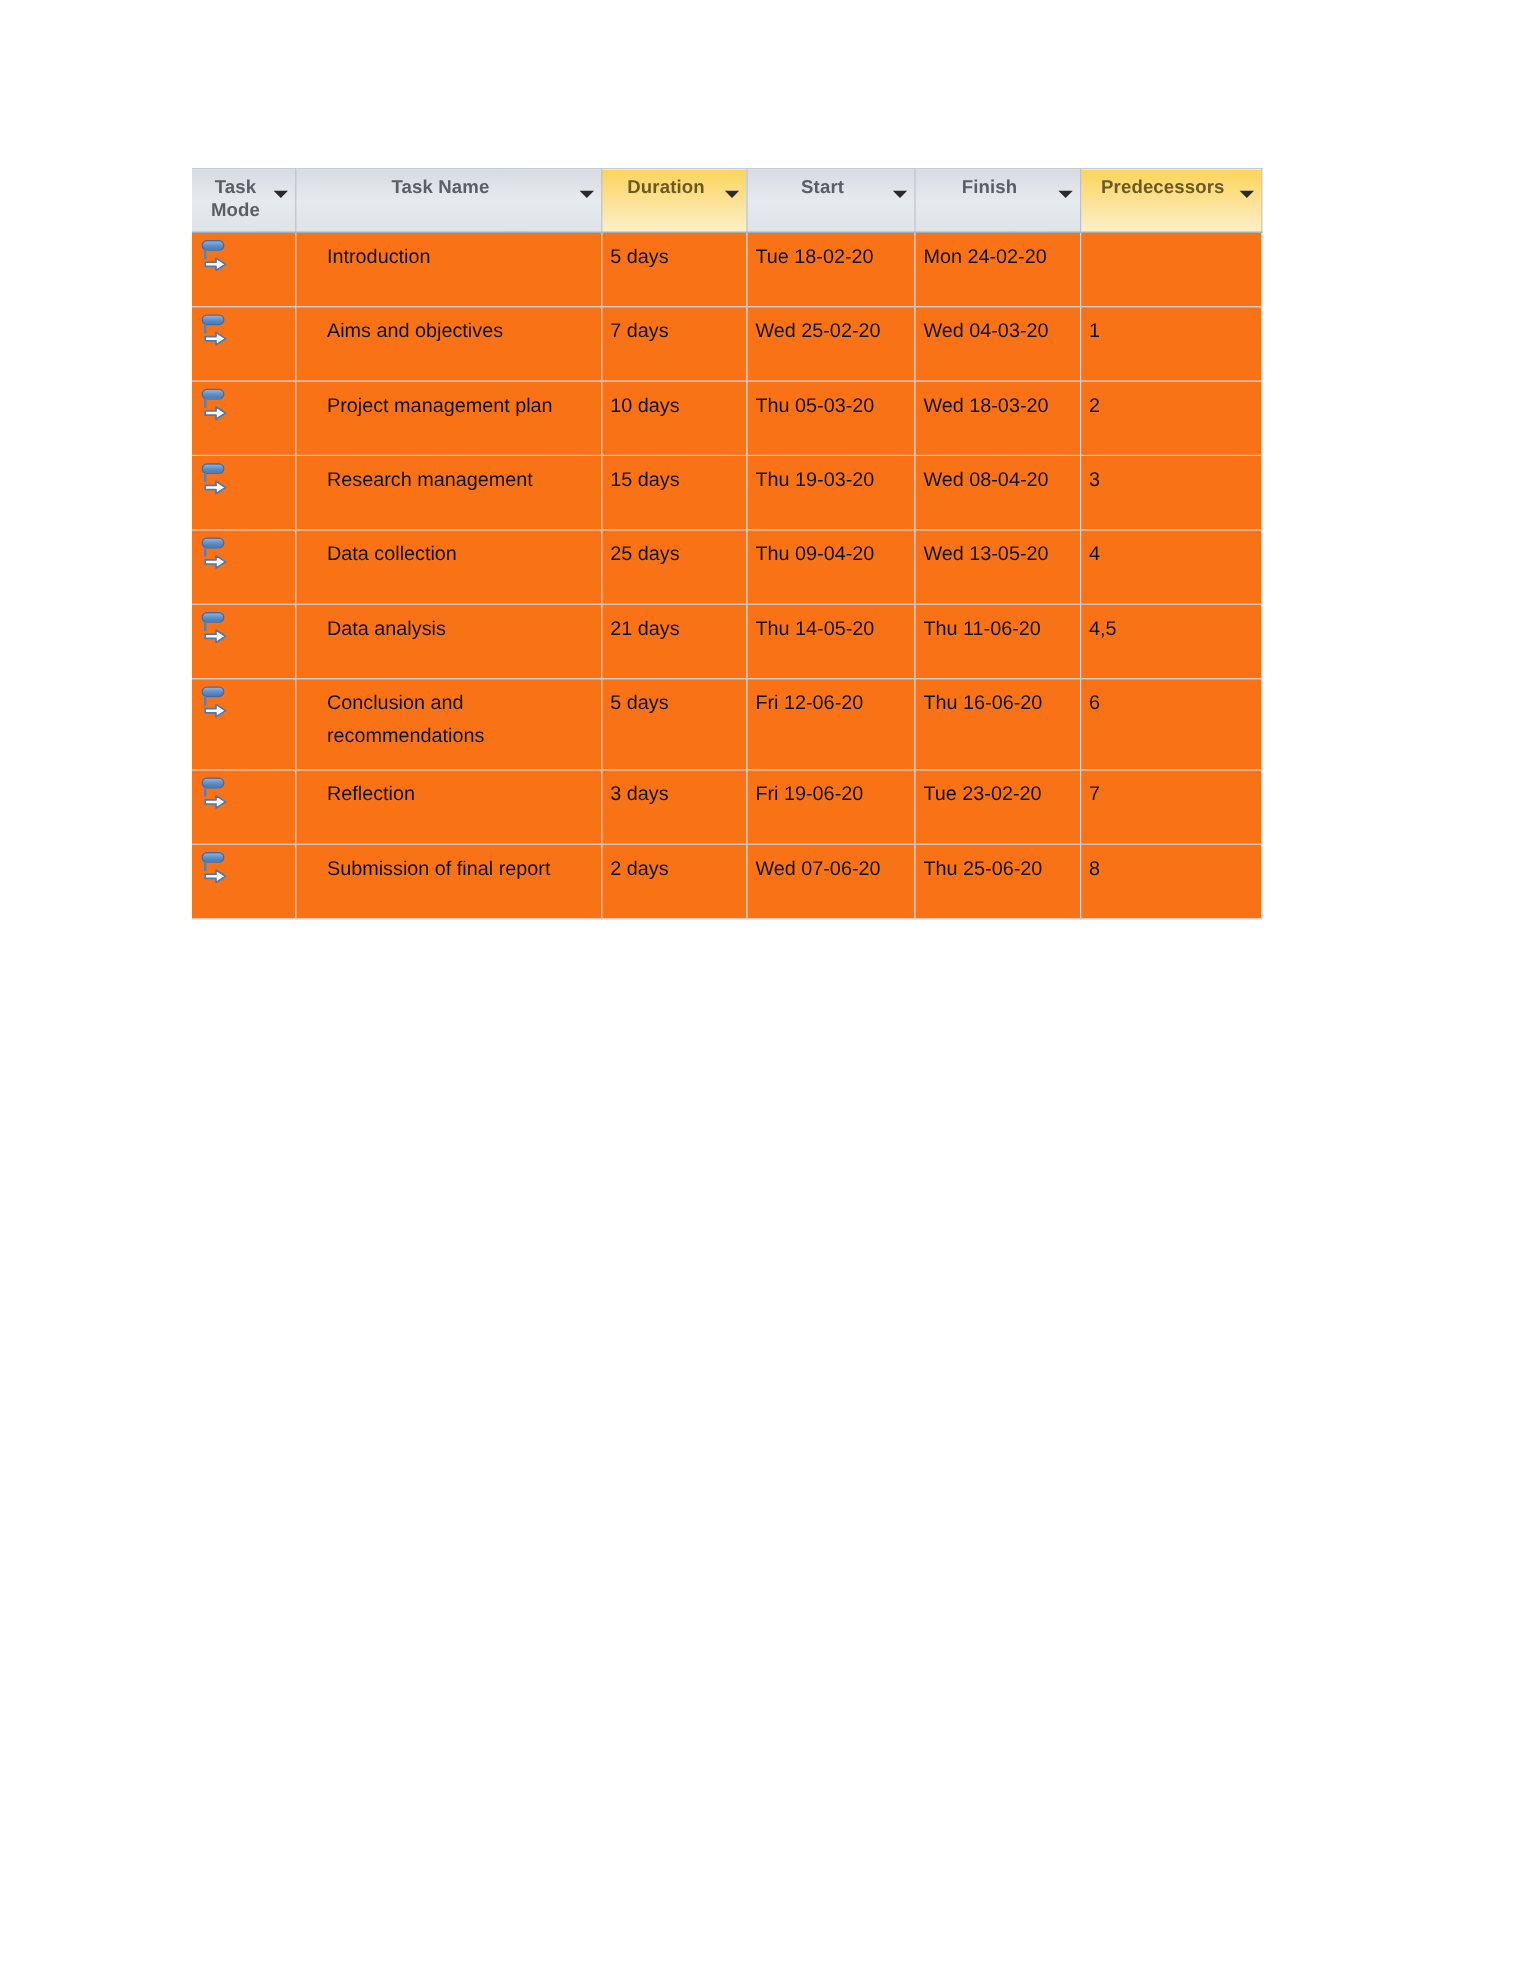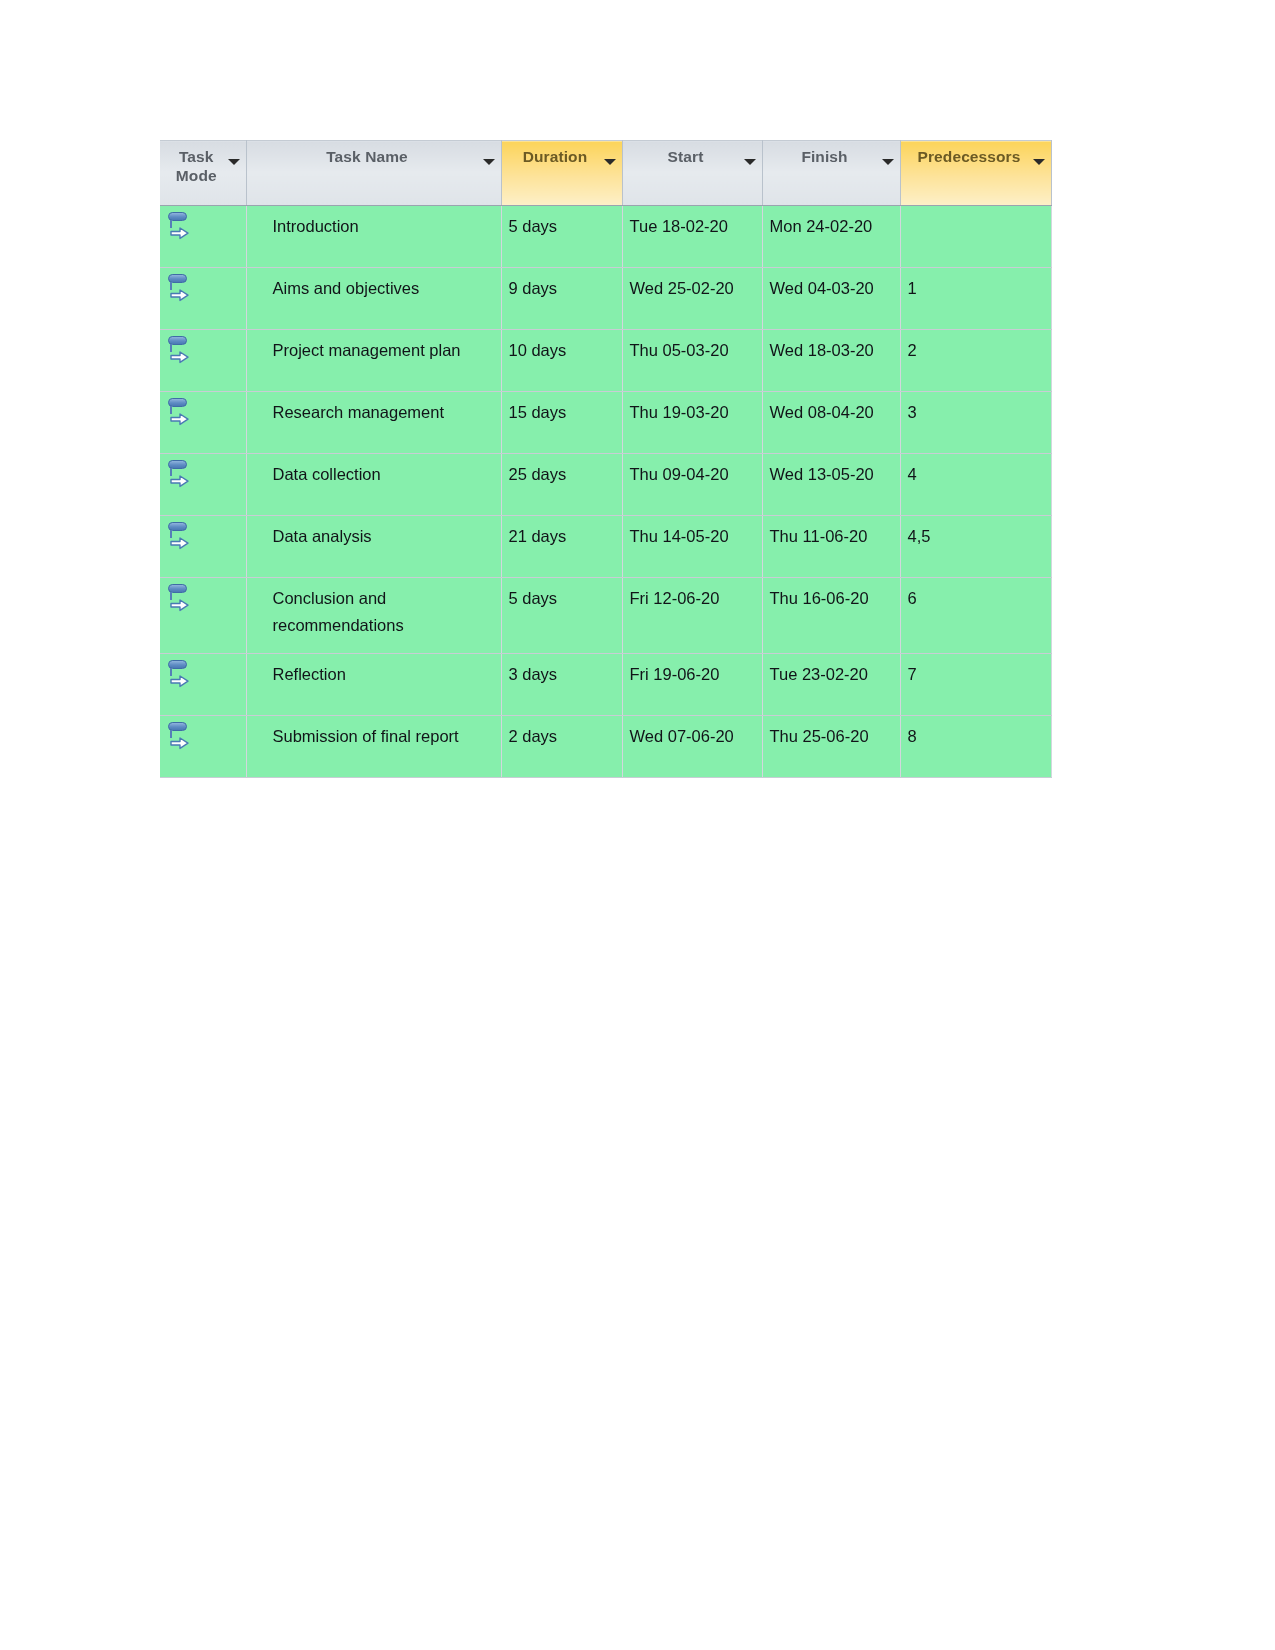--- a/index.html
+++ b/index.html
@@ -45,21 +45,21 @@
     margin-top: 28px;
   }
   thead tr.header-row th:last-child {
     border-right: 1px solid #b9c2cc;
   }
 
   .hcell {
     position: relative;
     height: 100%;
     box-sizing: border-box;
-    padding: 6px 20px 20px 7px;
+    padding: 6px 20px 8px 7px;
   }
   .hlabel {
     font-size: 15.5px;
     color: #5a5f66;
     line-height: 19px;
     letter-spacing: 0.1px;
     white-space: pre-line;
     text-align: left;
   }
   .hl-yellow .hlabel {
@@ -78,21 +78,21 @@
 
   
   tbody tr.task-row td {
     border-right: 1px solid #d2d7dd;
     border-bottom: 1px solid #c8cdd4;
     vertical-align: top;
     padding: 7px 7px 14px 7px;
     font-size: 16.5px;
     color: #111418;
     line-height: 27px;
-    background: #86efac;
+    background: #f97316;
     height: 40px;
   }
   tbody tr.task-row td:last-child {
     border-right: 1px solid #d2d7dd;
   }
   tbody tr.task-row td.col-mode {
     padding: 5px 4px 4px 6px;
   }
   tbody tr.task-row td.col-name {
     padding-left: 26px;
@@ -228,21 +228,21 @@
               <span class="stem"></span>
               <span class="arrow"><svg width="20" height="15" viewBox="0 0 20 15">
                   <path d="M1 5.5 L10 5.5 L10 2 L18 7.2 L10 12.4 L10 9 L1 9 Z" fill="#ffffff" stroke="#4a7ab4" stroke-width="1.4" stroke-linejoin="round"></path>
                 </svg></span>
             </span>
           </td>
           <td class="col-name">
             <span class="cell-text">Aims and objectives</span>
           </td>
           <td>
-            <span class="cell-text">9 days</span>
+            <span class="cell-text">7 days</span>
           </td>
           <td>
             <span class="cell-text">Wed 25-02-20</span>
           </td>
           <td>
             <span class="cell-text">Wed 04-03-20</span>
           </td>
           <td>
             <span class="cell-text">1</span>
           </td>

